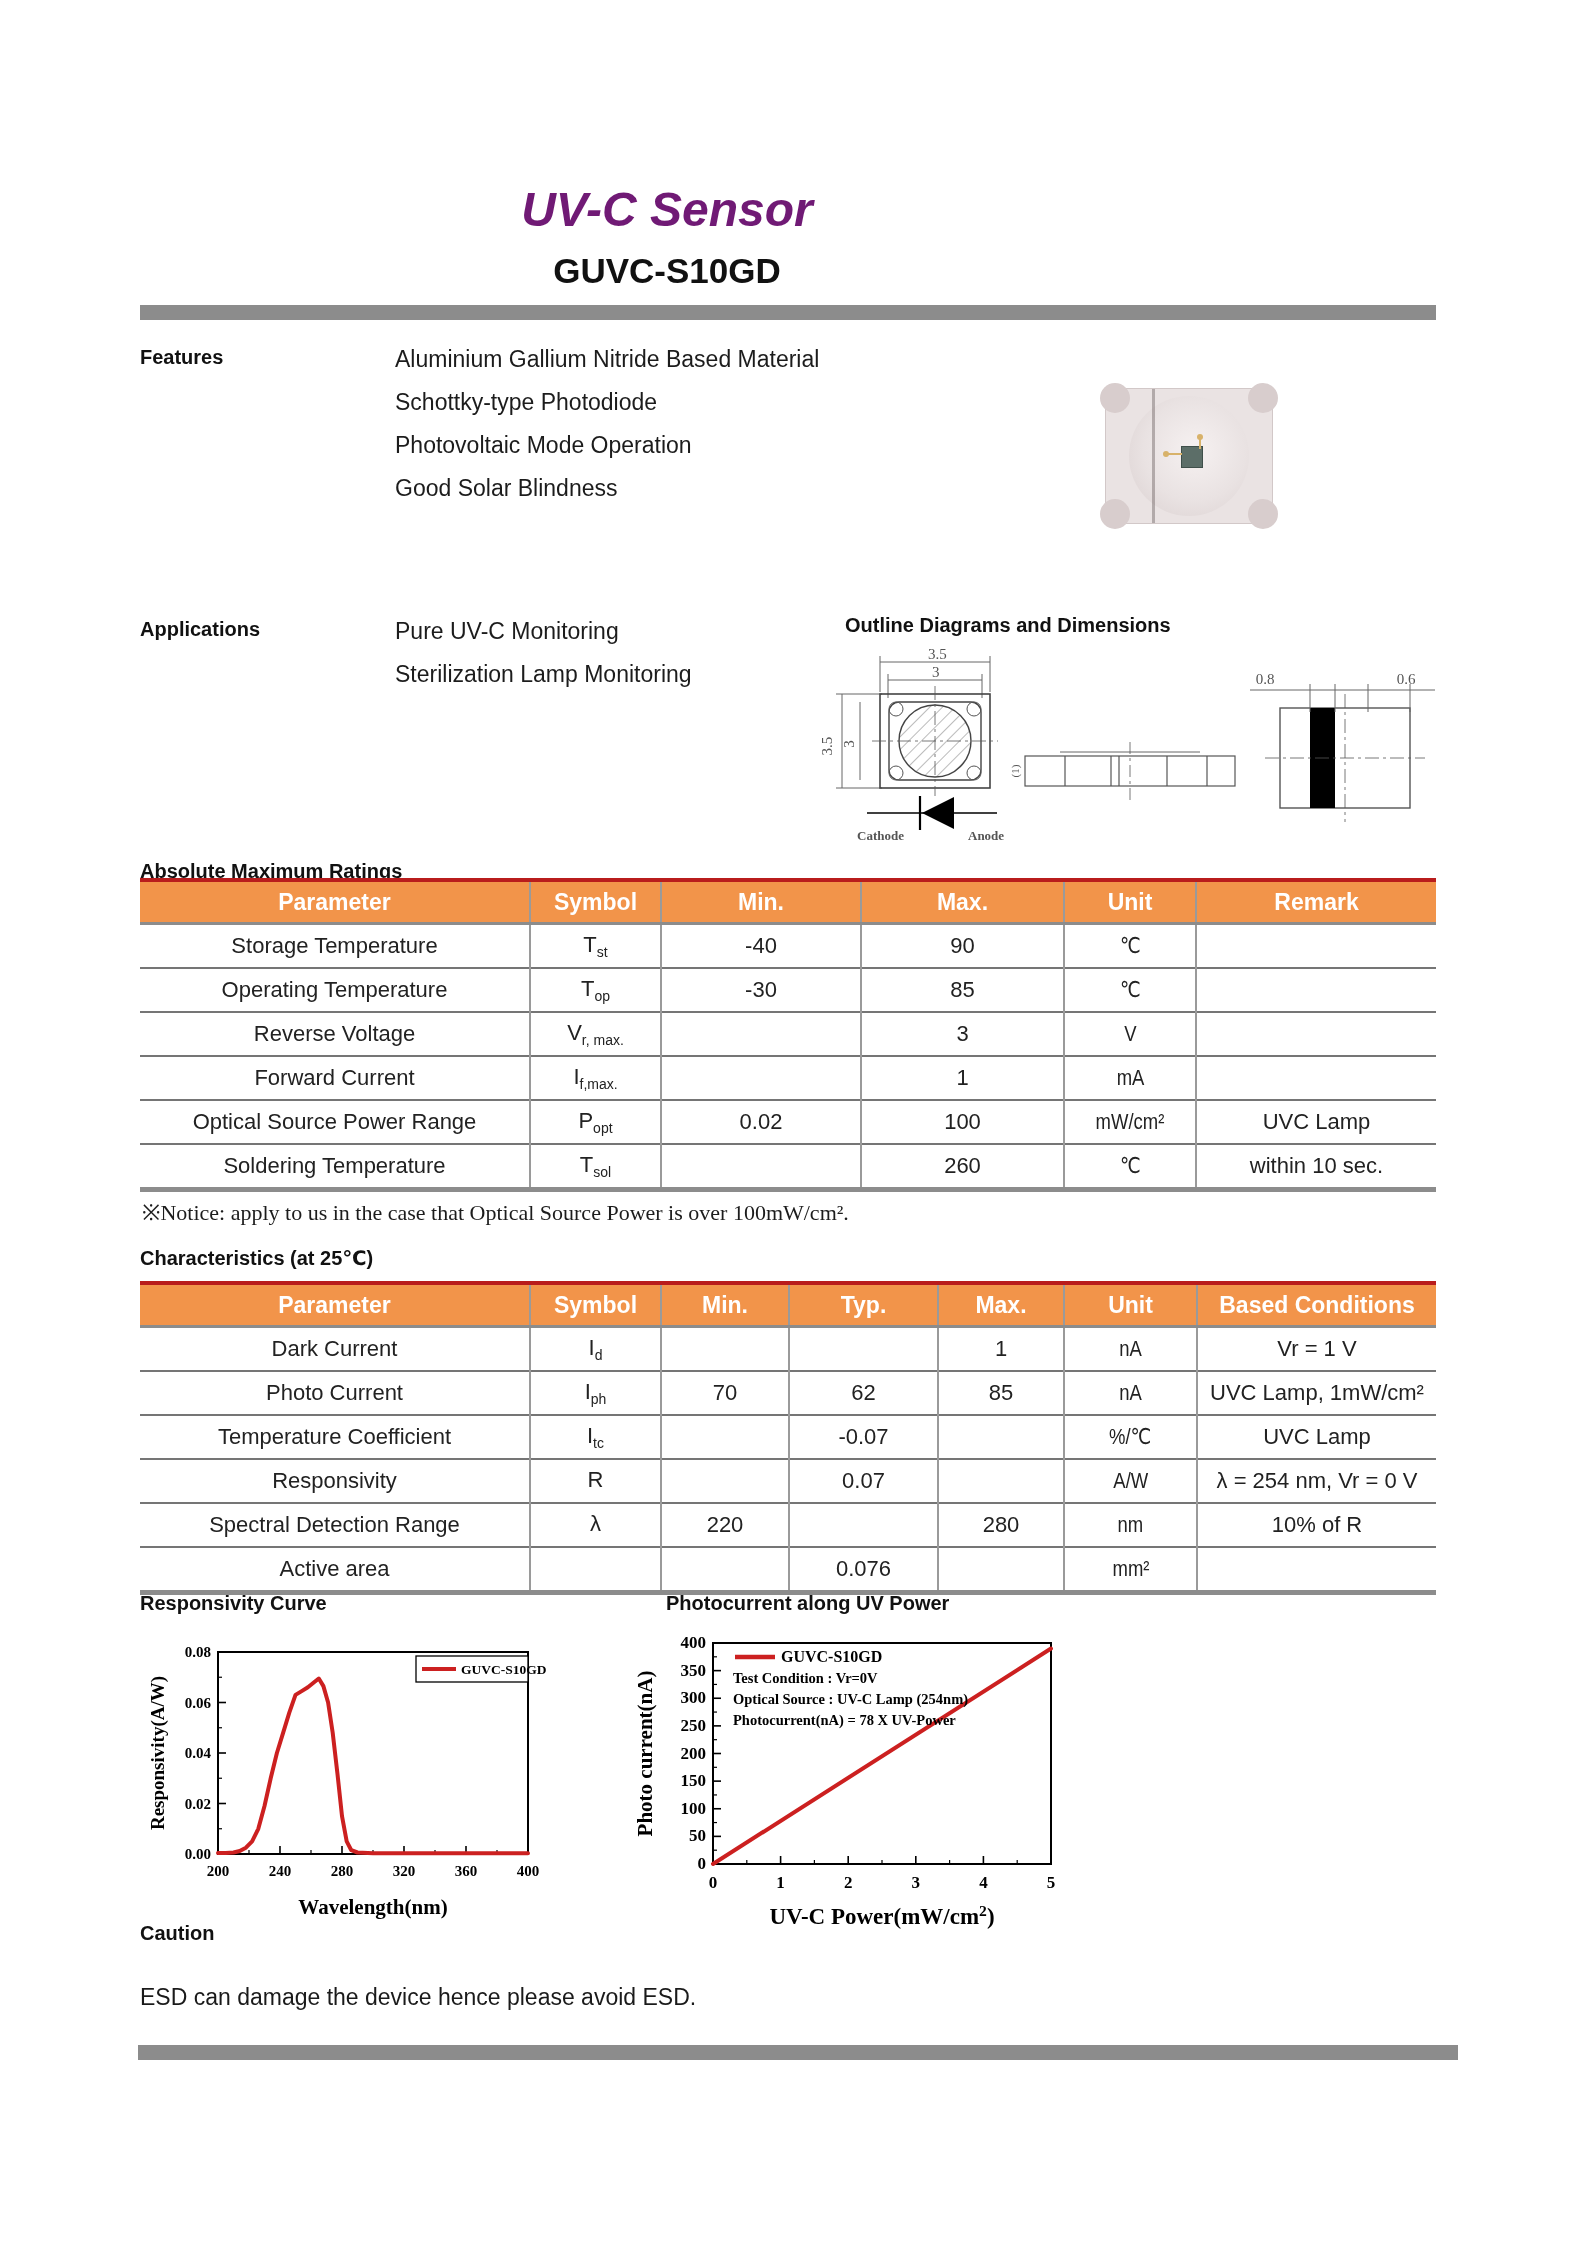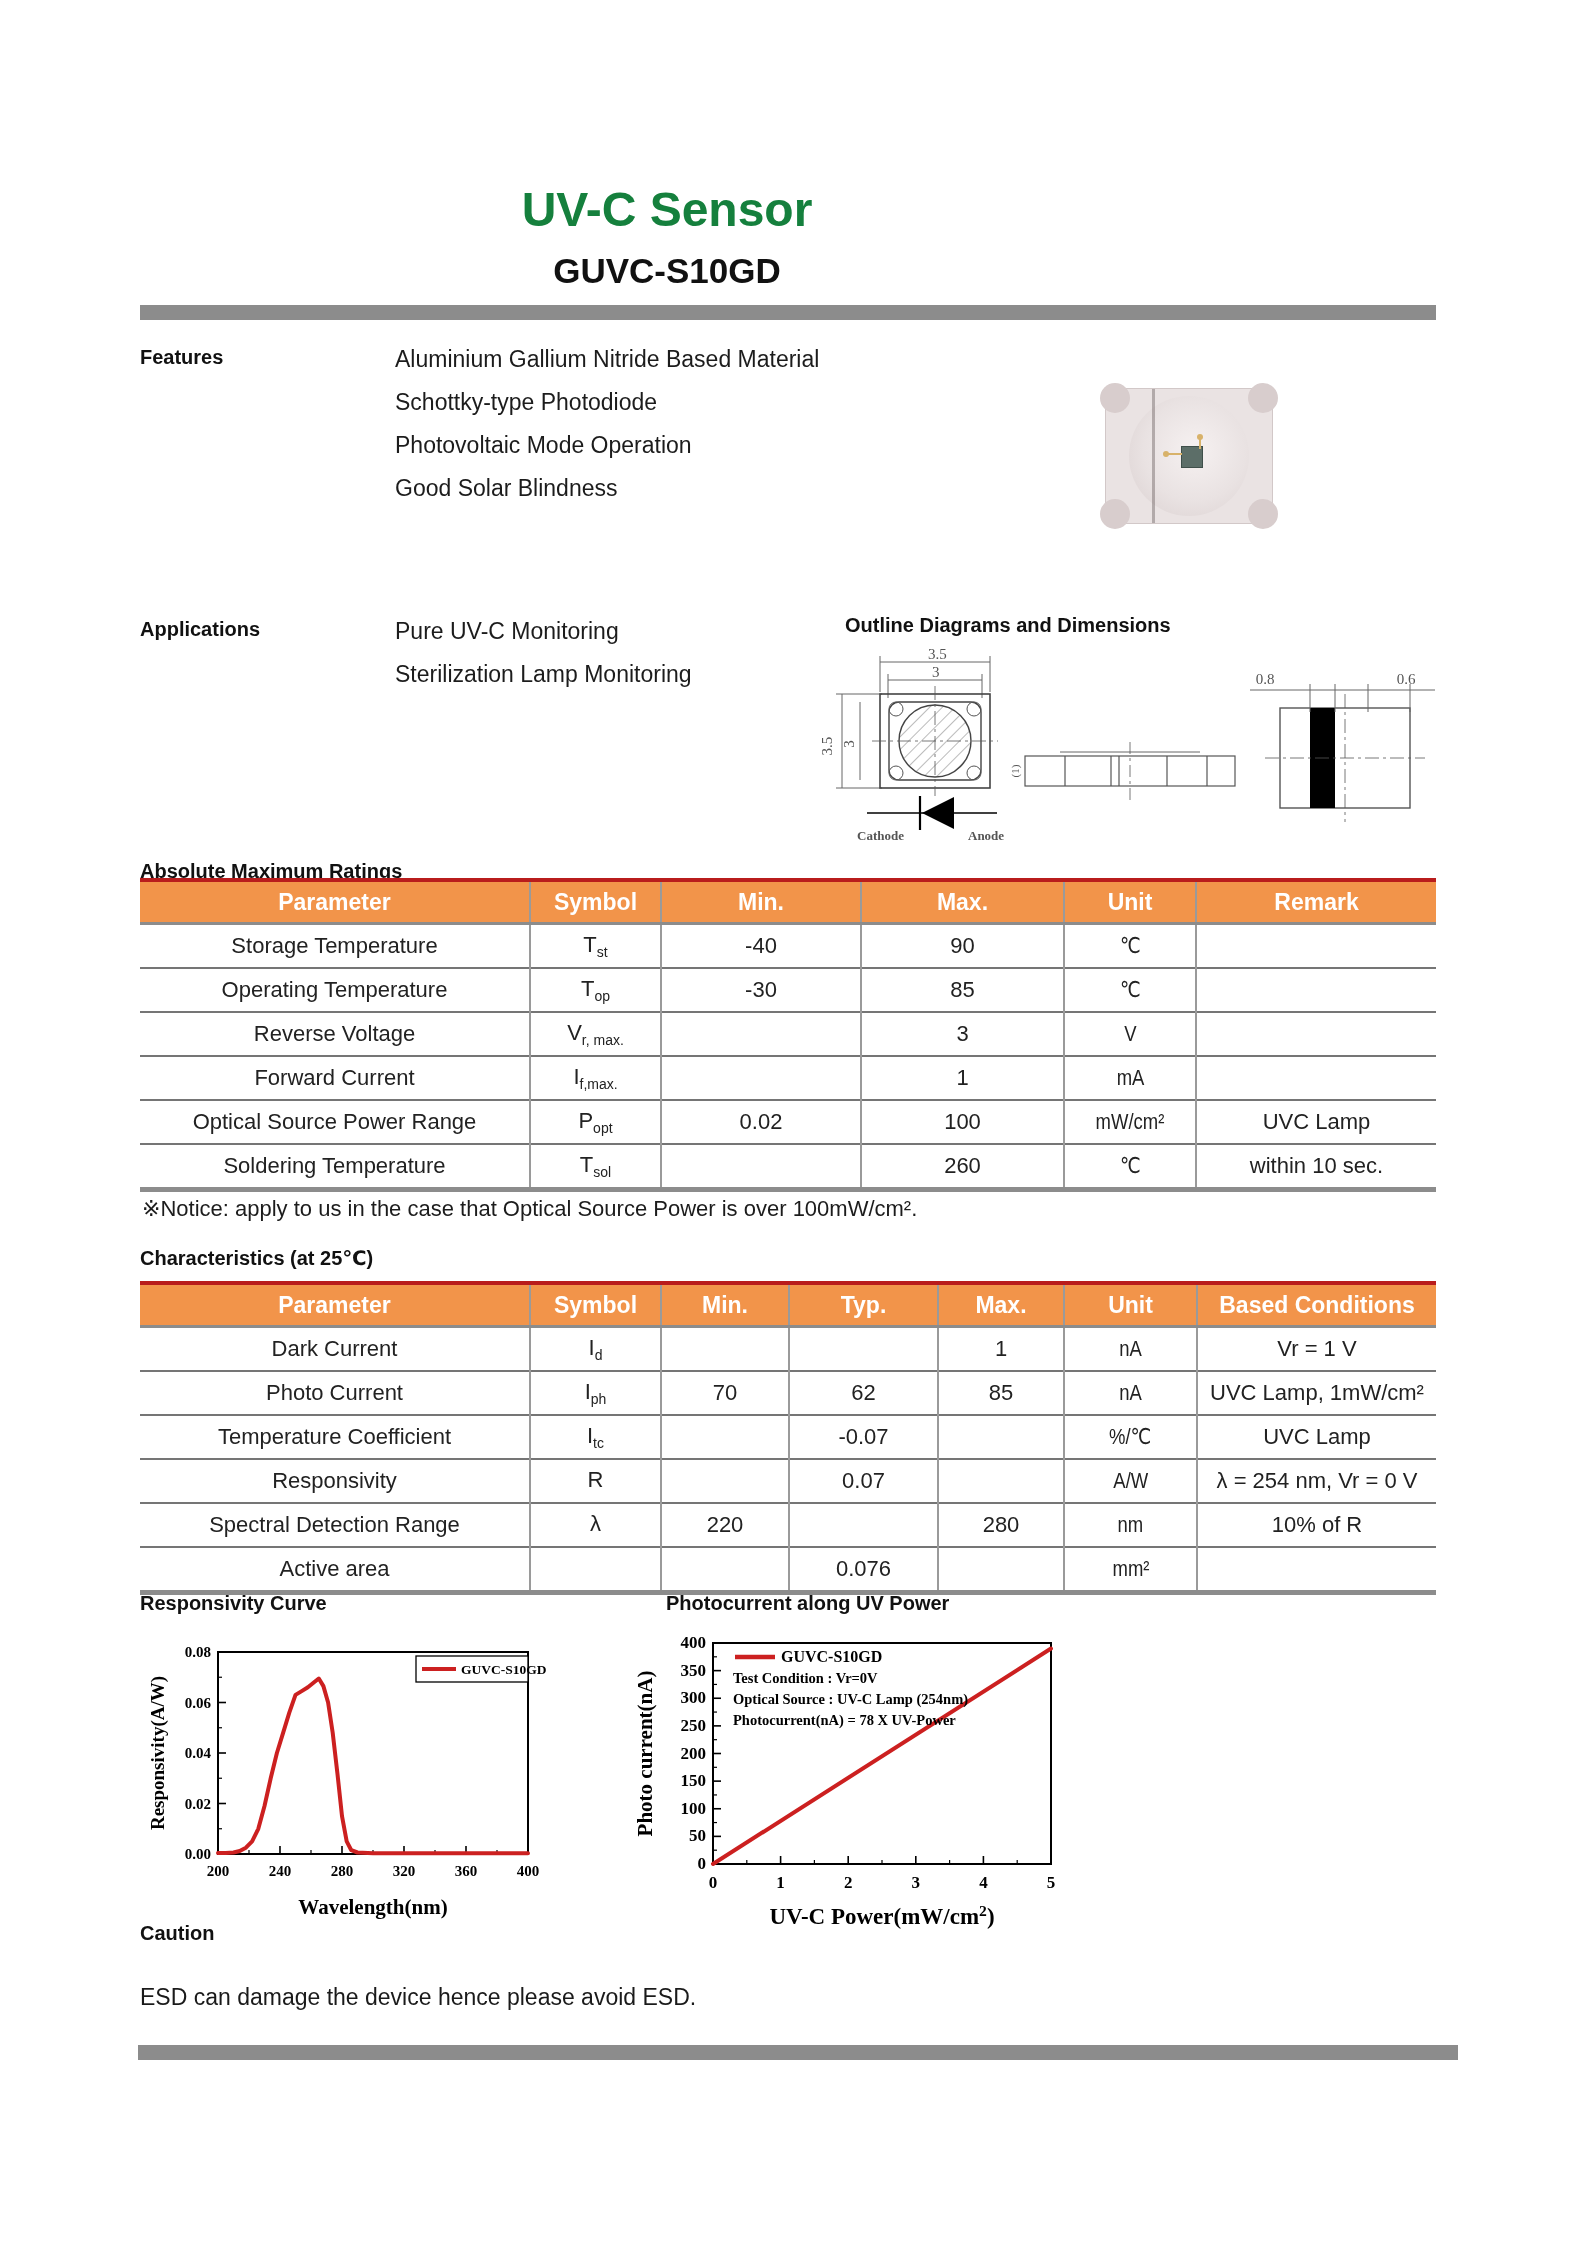--- a/index.html
+++ b/index.html
@@ -33,21 +33,21 @@
   svg text{font-family:"Liberation Serif","DejaVu Serif",serif;}
   .outline-svg text{font-family:"Liberation Serif","DejaVu Serif",serif;fill:#555;}
   .caution-text{font-size:23px;}
 </style>
 </head>
 <body>
 
 <div class="page">
 
   <div class="abs title-block">
-    <div class="doc-title" id="doc-title" style="color: #15803d;">UV-C Sensor</div>
+    <div class="doc-title" id="doc-title" style="color: #701a75; font-style: italic;">UV-C Sensor</div>
     <div class="doc-model">GUVC-S10GD</div>
   </div>
   <div class="abs bar" style="left:140px;top:305px;width:1296px;"></div>
 
   <div class="abs sec-label" style="left:140px;top:346px;">Features</div>
   <div class="abs body-text" style="left:395px;top:346px;">Aluminium Gallium Nitride Based Material</div>
   <div class="abs body-text" style="left:395px;top:389px;">Schottky-type Photodiode</div>
   <div class="abs body-text" style="left:395px;top:432px;">Photovoltaic Mode Operation</div>
   <div class="abs body-text" style="left:395px;top:475px;">Good Solar Blindness</div>
 
@@ -205,21 +205,21 @@
       <tr>
         <td>Soldering Temperature</td>
         <td><span>T</span><sub>sol</sub></td>
         <td></td>
         <td>260</td>
         <td><span class="cond">℃</span></td>
         <td>within 10 sec.</td>
       </tr>
     </tbody>
   </table>
-  <div class="abs notice" style="left:142px;top:1196px;">※Notice: apply to us in the case that Optical Source Power is over 100mW/cm².</div>
+  <div class="abs notice" style="left:142px;top:1196px;font-family:Liberation Serif, serif;">※Notice: apply to us in the case that Optical Source Power is over 100mW/cm².</div>
 
   <div class="abs sec-label" style="left:140px;top:1246px;">Characteristics (at 25℃)</div>
   <table class="spec abs" style="left:140px;top:1281px;width:1296px;">
     <colgroup>
         <col style="width:390px">
         <col style="width:131px">
         <col style="width:128px">
         <col style="width:149px">
         <col style="width:126px">
         <col style="width:133px">

